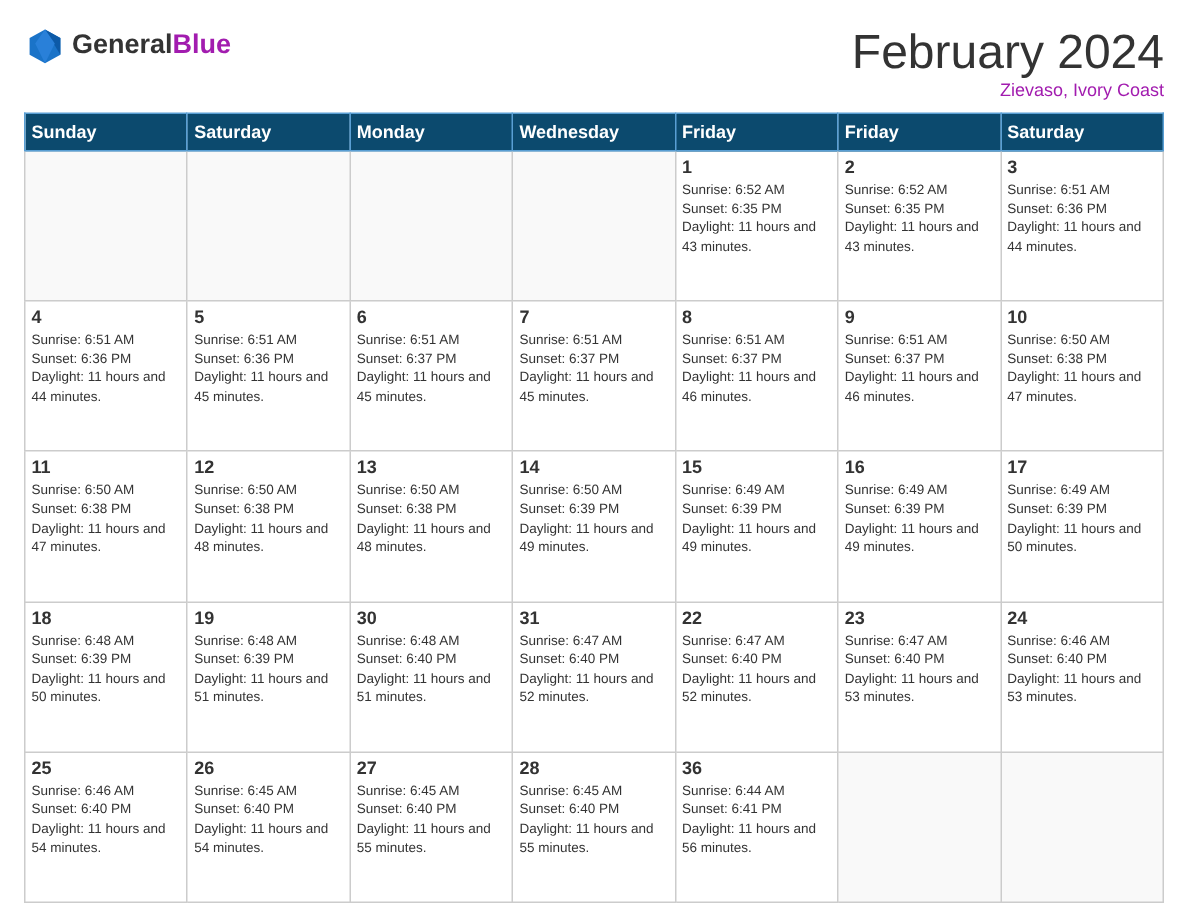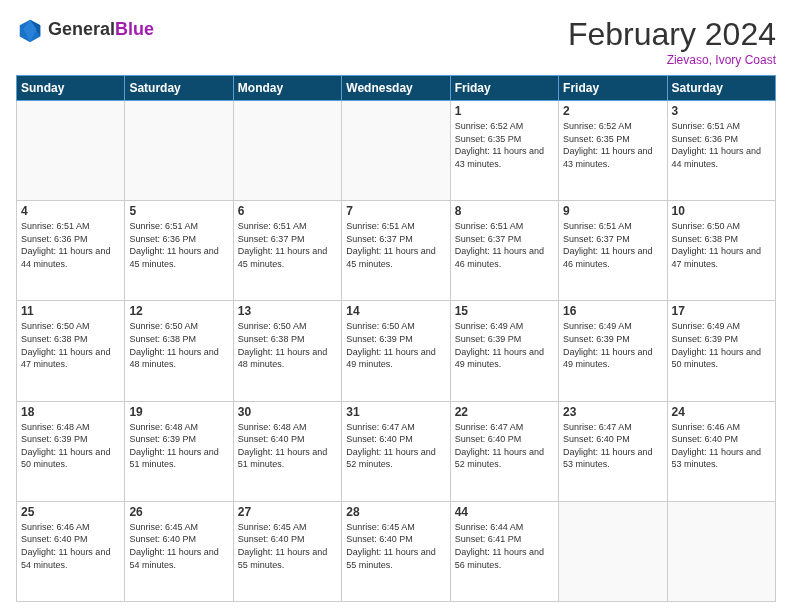--- a/index.html
+++ b/index.html
@@ -306,21 +306,21 @@
 Sunset: 6:40 PM
 Daylight: 11 hours and 55 minutes.</div>
           </td>
           <td>
             <span class="day-num">28</span>
             <div class="day-info" style="white-space: pre-wrap;">Sunrise: 6:45 AM
 Sunset: 6:40 PM
 Daylight: 11 hours and 55 minutes.</div>
           </td>
           <td>
-            <span class="day-num">44</span>
+            <span class="day-num">36</span>
             <div class="day-info" style="white-space: pre-wrap;">Sunrise: 6:44 AM
 Sunset: 6:41 PM
 Daylight: 11 hours and 56 minutes.</div>
           </td>
           <td class="empty"></td>
           <td class="empty"></td>
         </tr>
       </tbody>
   </table>
 </div>

